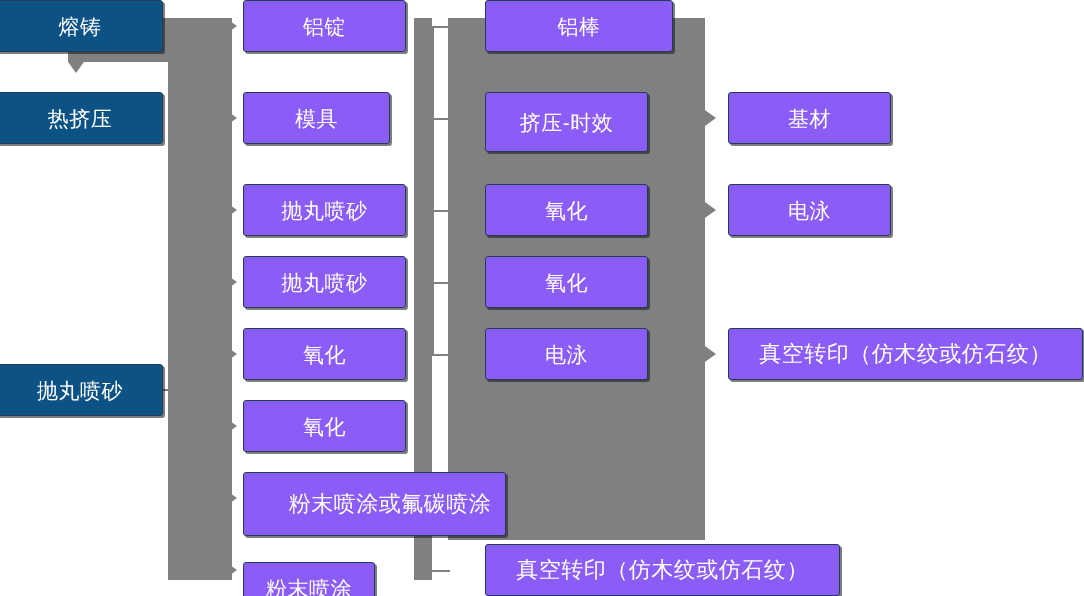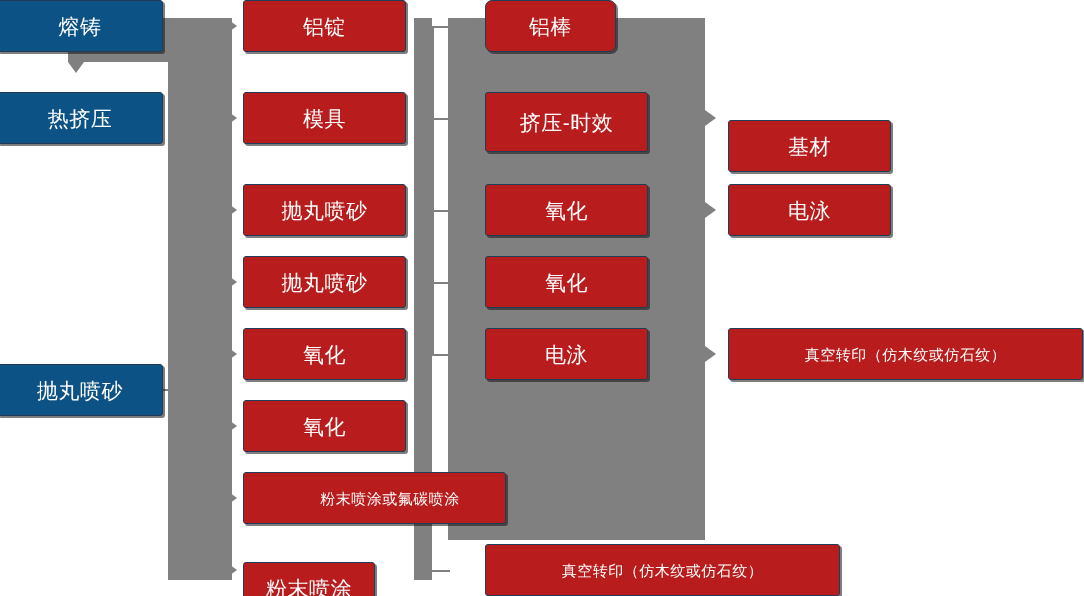--- a/index.html
+++ b/index.html
@@ -61,22 +61,22 @@
     color: #ffffff;
     border: 1px solid #1f3d56;
     border-radius: 3px;
     font-size: 21px;
     line-height: 1;
     letter-spacing: 0.5px;
     white-space: nowrap;
     box-shadow: 2px 2px 0 rgba(20,20,20,0.55);
   }
   .box.dark  { background: #0d5284; }
-  .box.light { background: #b91c1c; }
-  .box.wide  { font-size: 15px; }
+  .box.light { background: #8b5cf6; }
+  .box.wide  { font-size: 22px; }
 </style>
 </head>
 <body>
 
 <div id="canvas">
 
   <div class="gray" style="left:168px; top:18px; width:64px; height:562px;"></div>
 
   <div class="gray-arrow-down" style="left:68px; top:62px;"></div>
   <div class="gray" style="left:68px; top:18px; width:100px; height:44px;"></div>
@@ -113,62 +113,62 @@
   <div class="box dark" style="left:-3px; top:92px; width:166px; height:52px;">
     <span>热挤压</span>
   </div>
   <div class="box dark" style="left:-3px; top:364px; width:166px; height:52px;">
     <span>抛丸喷砂</span>
   </div>
 
   <div class="box light" style="left:243px; top:0px; width:163px; height:52px;">
     <span>铝锭</span>
   </div>
-  <div class="box light" style="left:243px; top:92px; width:163px; height:52px;">
+  <div class="box light" style="left:243px; top:92px; width:147px; height:52px;">
     <span>模具</span>
   </div>
   <div class="box light" style="left:243px; top:184px; width:163px; height:52px;">
     <span>抛丸喷砂</span>
   </div>
   <div class="box light" style="left:243px; top:256px; width:163px; height:52px;">
     <span>抛丸喷砂</span>
   </div>
   <div class="box light" style="left:243px; top:328px; width:163px; height:52px;">
     <span>氧化</span>
   </div>
   <div class="box light" style="left:243px; top:400px; width:163px; height:52px;">
     <span>氧化</span>
   </div>
-  <div class="box light wide" style="left:243px; top:472px; width:263px; height:52px;padding-left:31px;">
+  <div class="box light wide" style="left:243px; top:472px; width:263px; height:64px;padding-left:31px;">
     <span>粉末喷涂或氟碳喷涂</span>
   </div>
   <div class="box light" style="left:243px; top:544px; width:132px; height:52px;margin-top:18px;">
     <span>粉末喷涂</span>
   </div>
 
-  <div class="box light" style="left:485px; top:0px; width:131px; height:52px;border-radius:7px;">
+  <div class="box light" style="left:485px; top:0px; width:188px; height:52px;">
     <span>铝棒</span>
   </div>
   <div class="box light" style="left:485px; top:92px; width:163px; height:60px;">
     <span>挤压-时效</span>
   </div>
   <div class="box light" style="left:485px; top:184px; width:163px; height:52px;">
     <span>氧化</span>
   </div>
   <div class="box light" style="left:485px; top:256px; width:163px; height:52px;">
     <span>氧化</span>
   </div>
   <div class="box light" style="left:485px; top:328px; width:163px; height:52px;">
     <span>电泳</span>
   </div>
   <div class="box light wide" style="left:485px; top:544px; width:355px; height:52px;">
     <span>真空转印（仿木纹或仿石纹）</span>
   </div>
 
-  <div class="box light" style="left:728px; top:92px; width:163px; height:52px;margin-top:28px;">
+  <div class="box light" style="left:728px; top:92px; width:163px; height:52px;">
     <span>基材</span>
   </div>
   <div class="box light" style="left:728px; top:184px; width:163px; height:52px;">
     <span>电泳</span>
   </div>
   <div class="box light wide" style="left:728px; top:328px; width:355px; height:52px;">
     <span>真空转印（仿木纹或仿石纹）</span>
   </div>
 
 </div>

